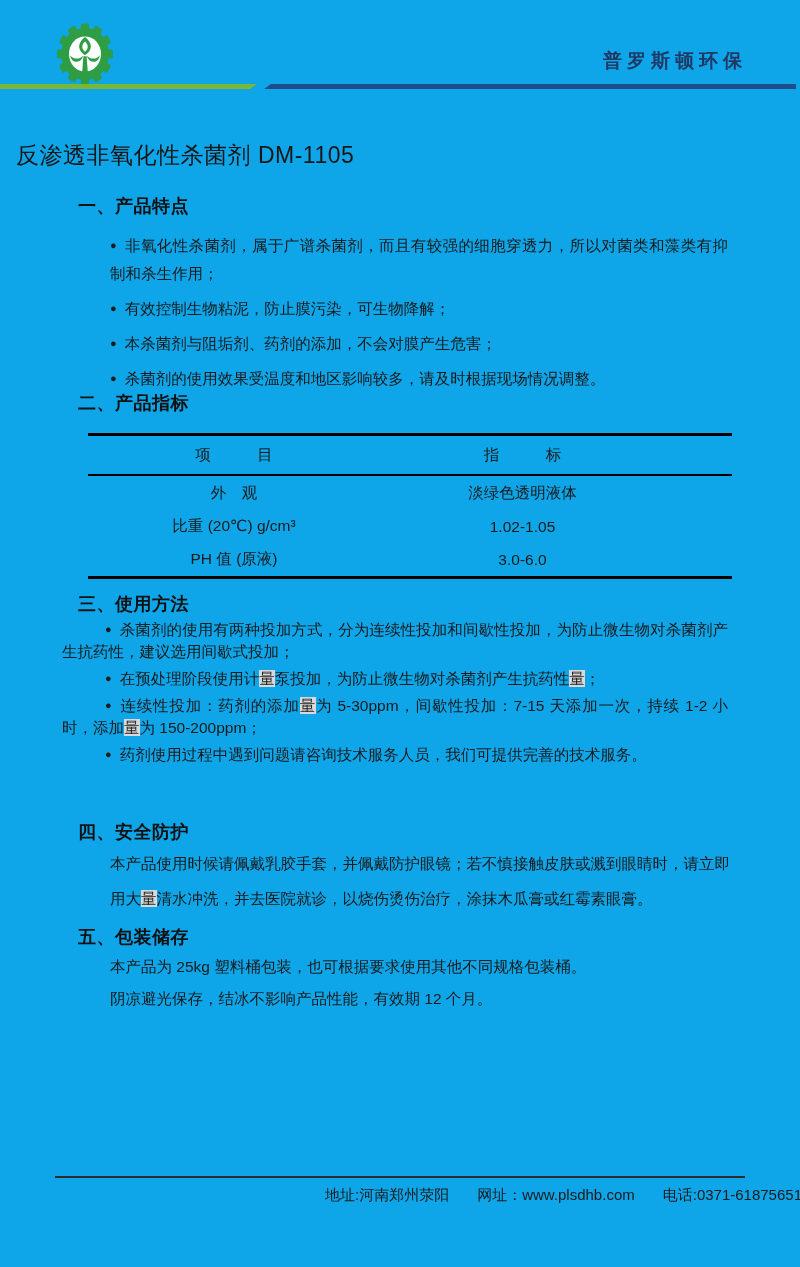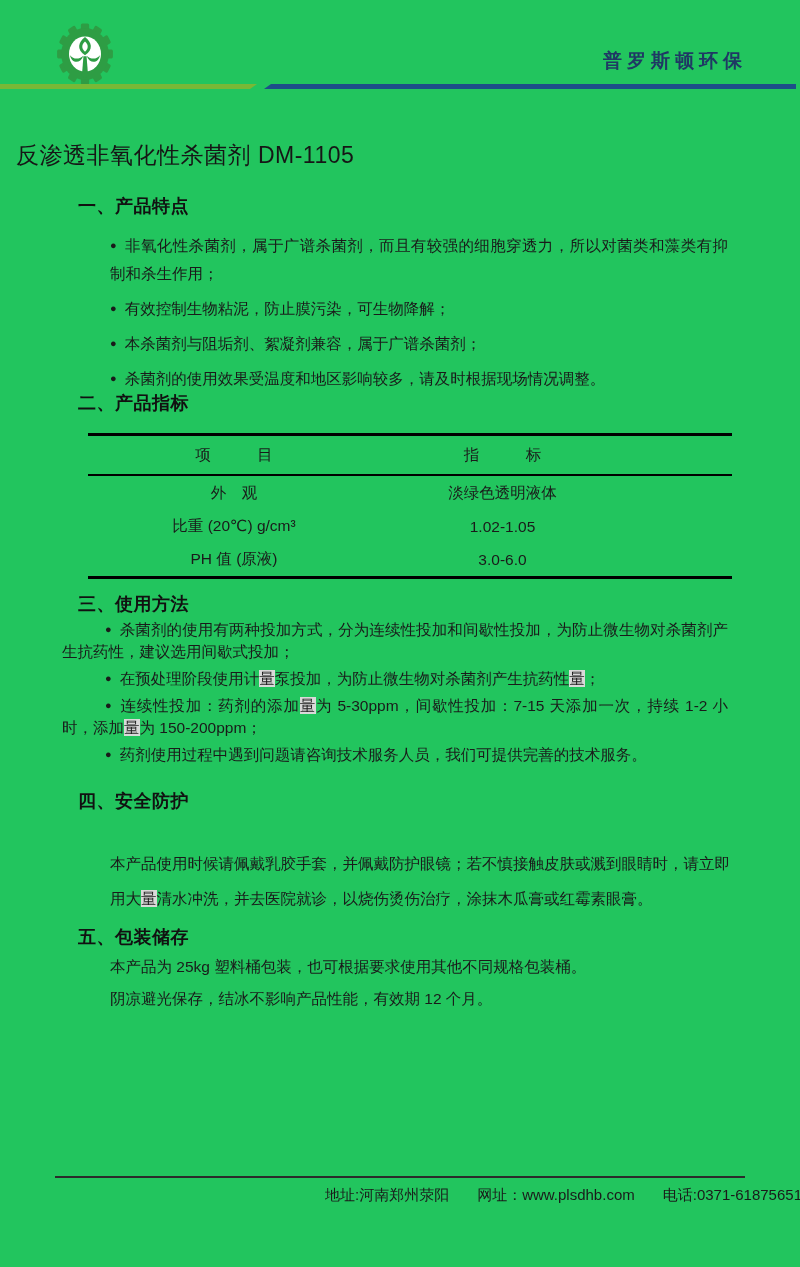--- a/index.html
+++ b/index.html
@@ -1,19 +1,19 @@
 <!DOCTYPE html>
 <html><head>
 <meta charset="utf-8">
 <style>
   html,body{margin:0;padding:0;background:#ffffff;}
   .page{
     position:relative;
     width:800px;height:1267px;
-    background:#22c55e;
+    background:#0ea5e9;
     font-family:"Liberation Sans","DejaVu Sans",sans-serif;
     color:#1a1a1a;
     overflow:hidden;
   }
   
   .logo{position:absolute;left:54px;top:20px;width:62px;height:68px;}
   .company{
     position:absolute;right:53px;top:48px;
     font-family:"Liberation Serif","DejaVu Serif",serif;
     font-weight:700;font-size:19px;letter-spacing:5px;
@@ -35,21 +35,21 @@
     text-align:left;font-size:23px;letter-spacing:0.5px;color:#161616;
   }
   
   .sec-h{
     position:absolute;left:78px;
     font-size:18px;font-weight:700;color:#111111;letter-spacing:0.5px;
   }
   .h-features{top:194px;}
   .h-specs{top:391px;}
   .h-usage{top:592px;font-family:Liberation Serif, serif;}
-  .h-safety{top:789px;text-align:right;}
+  .h-safety{top:820px;text-align:right;}
   .h-storage{top:925px;}
   
   .block{position:absolute;left:0;width:800px;font-size:15.5px;}
   .b-features{top:231px;}
   .b-usage{top:618px;}
   .b-safety{top:846px;}
   .b-storage{top:952px;}
   .b-features p{
     margin:0 72px 6px 110px;line-height:28px;text-align:justify;
   }
@@ -63,21 +63,21 @@
     margin:0 70px 2px 110px;line-height:30px;text-align:justify;
   }
   .dot{font-size:11px;margin-right:8px;vertical-align:2px;}
   .hl{background:#d9d9d9;}
   
   .spec-table{
     position:absolute;left:88px;top:433px;width:644px;
     border-top:3px solid #000;border-bottom:3px solid #000;
     font-size:15.5px;
   }
-  .trow{display:grid;grid-template-columns:292px 245px 107px;}
+  .trow{display:grid;grid-template-columns:292px 245px 107px;gap:20px;}
   .trow.head{border-bottom:2px solid #000;height:38px;font-weight:400;}
   .trow.r1{height:34px;}
   .trow.r2{height:33px;}
   .trow.r3{height:33px;}
   .tcell{display:flex;align-items:center;justify-content:center;white-space:pre;}
   
   .footer-rule{
     position:absolute;left:55px;top:1176px;width:690px;height:2px;background:#2b2b2b;
   }
   .footer-text{
@@ -119,21 +119,21 @@
   <div class="company">普罗斯顿环保</div>
   <div class="rule-green"></div>
   <div class="rule-blue"></div>
 
   <div class="doc-title">反渗透非氧化性杀菌剂 DM-1105</div>
 
   <div class="sec-h h-features">一、产品特点</div>
   <div class="block b-features">
     <p><span class="dot">●</span><span>非氧化性杀菌剂，属于广谱杀菌剂，而且有较强的细胞穿透力，所以对菌类和藻类有抑制和杀生作用；</span></p>
     <p><span class="dot">●</span><span>有效控制生物粘泥，防止膜污染，可生物降解；</span></p>
-    <p><span class="dot">●</span><span>本杀菌剂与阻垢剂、絮凝剂兼容，属于广谱杀菌剂；</span></p>
+    <p><span class="dot">●</span><span>本杀菌剂与阻垢剂、药剂的添加，不会对膜产生危害；</span></p>
     <p><span class="dot">●</span><span>杀菌剂的使用效果受温度和地区影响较多，请及时根据现场情况调整。</span></p>
   </div>
 
   <div class="sec-h h-specs">二、产品指标</div>
   <div class="spec-table">
     <div class="trow head">
       <div class="tcell">项　　　目</div>
       <div class="tcell">指　　　标</div>
       <div class="tcell"></div>
     </div>

